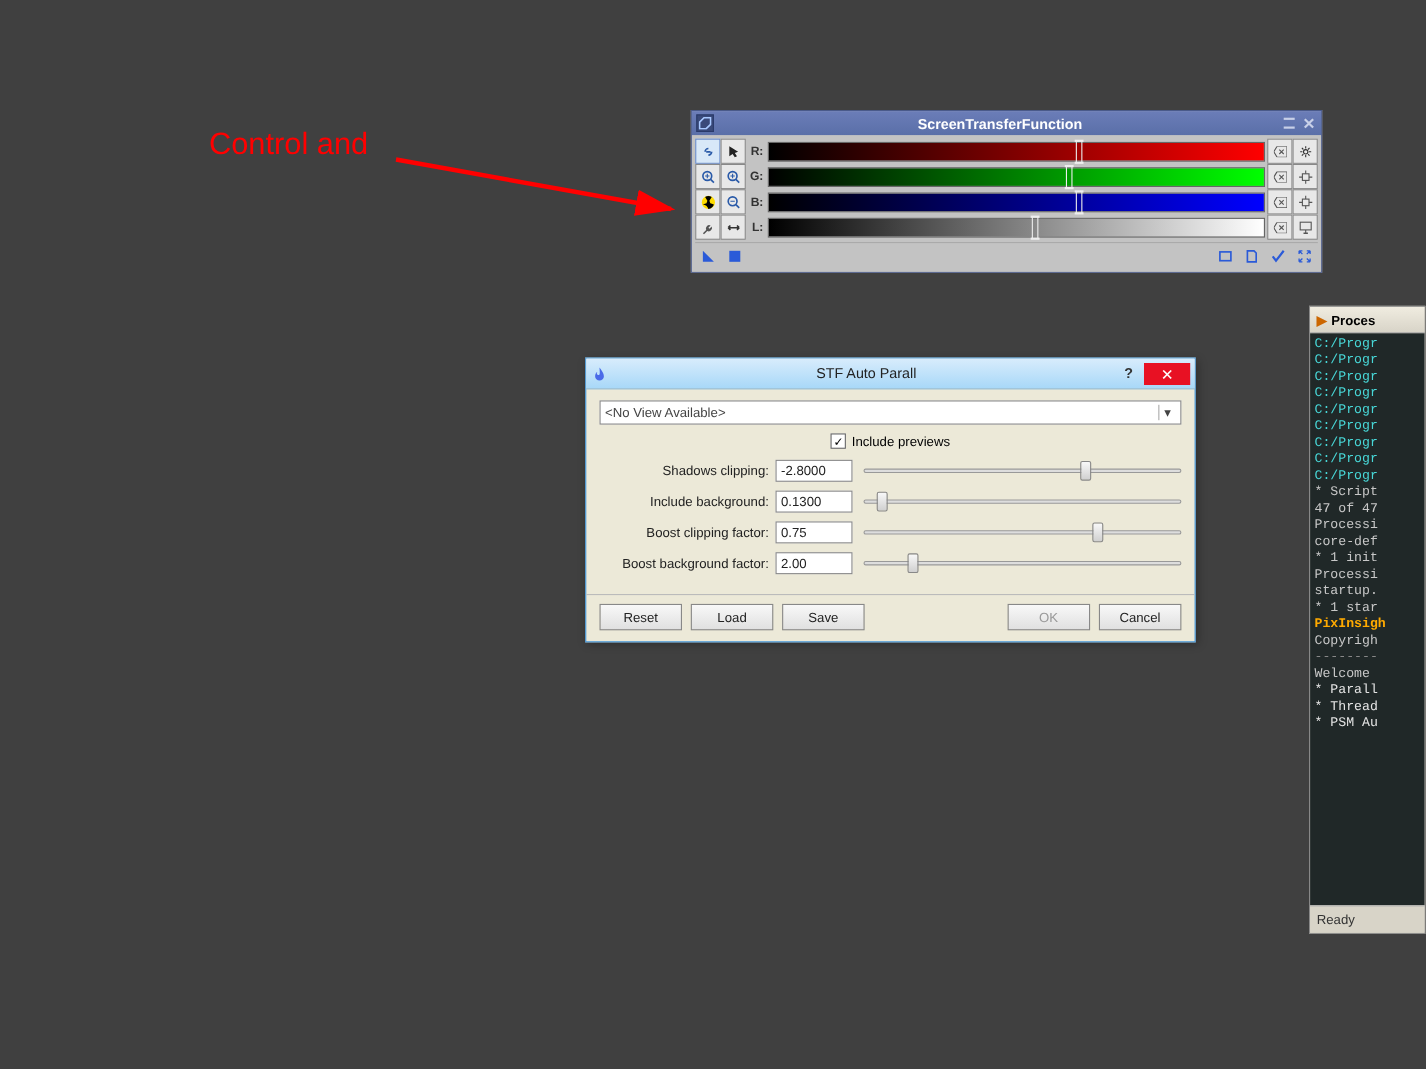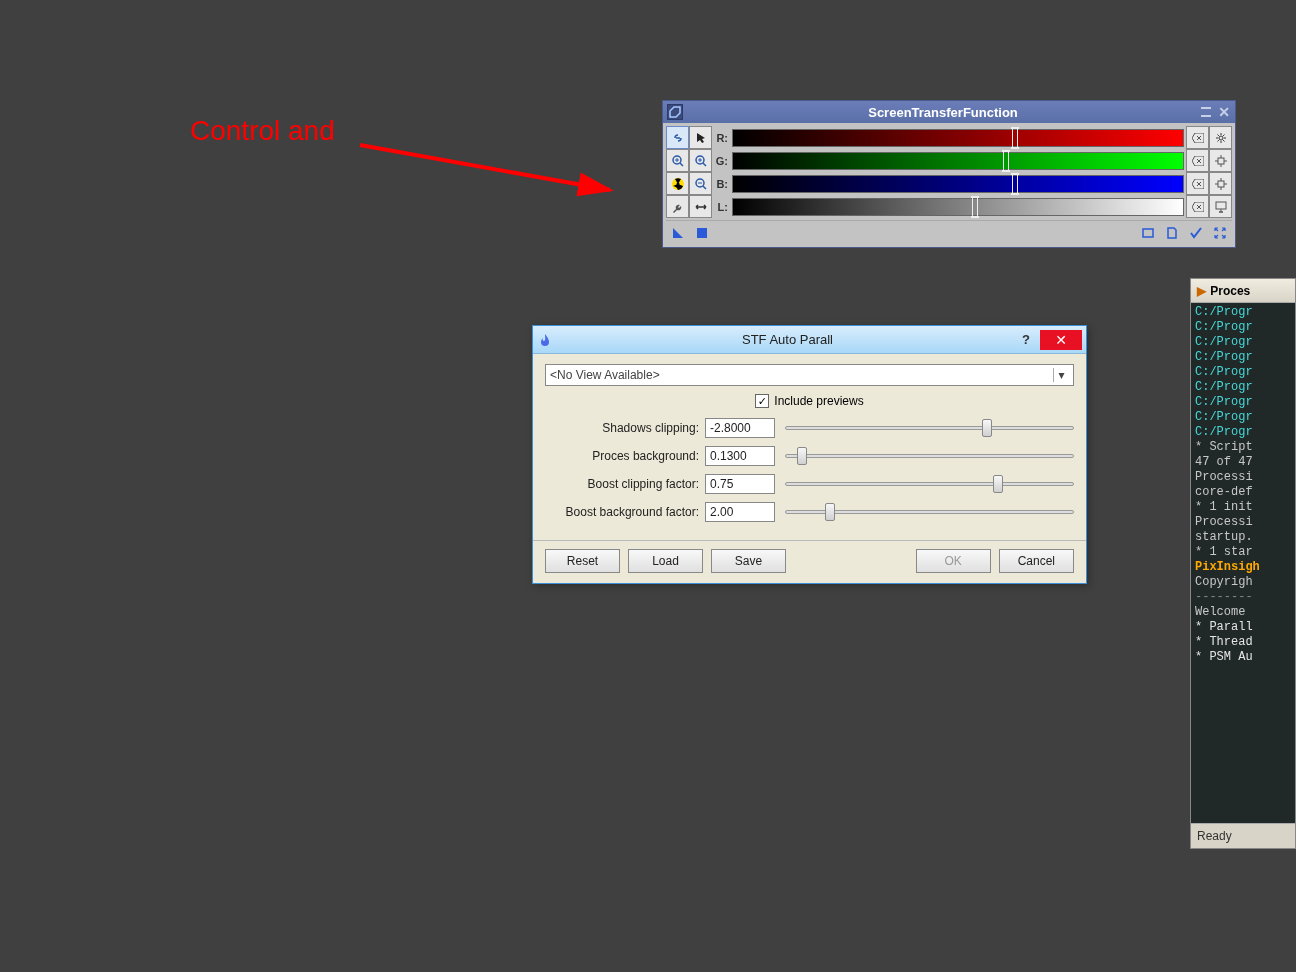--- a/index.html
+++ b/index.html
@@ -3,21 +3,21 @@
 <meta charset="utf-8">
 <style>
   * { box-sizing: border-box; margin: 0; padding: 0; }
   body { background: #404040; font-family: Arial, sans-serif; font-size: 12px; width: 1296px; height: 972px; position: relative; overflow: hidden; }
   
   
   .annotation { position: absolute; left: 190px; top: 115px; color: #ff0000; font-size: 28px; font-weight: normal; }
   .arrow { position: absolute; left: 355px; top: 135px; }
   
   
-  .stf-window { position: absolute; left: 662px; top: 100px; width: 574px; background: #c3c3c3; border: 1px solid #4a5a8a; }
+  .stf-window { position: absolute; left: 628px; top: 100px; width: 574px; background: #c3c3c3; border: 1px solid #4a5a8a; }
   .stf-titlebar { background: linear-gradient(#6b7db8, #5a6fa8); height: 22px; display: flex; align-items: center; padding: 0 4px; color: #fff; font-size: 13px; font-weight: bold; }
   .stf-title-icon { width: 16px; height: 16px; background: #3a4a7a; border: 1px solid #2a3a6a; margin-right: 4px; display: flex; align-items: center; justify-content: center; }
   .stf-title-icon svg { width: 12px; height: 12px; }
   .stf-title { flex: 1; text-align: center; }
   .stf-title-btns { display: flex; gap: 4px; }
   .stf-title-btn { width: 14px; height: 14px; color: #c8d0e8; cursor: pointer; display: flex; align-items: center; justify-content: center; font-size: 14px; font-weight: bold; }
   
   .stf-body { background: #c3c3c3; padding: 3px; }
   .stf-main { display: flex; }
   .stf-left-icons { display: flex; flex-direction: column; width: 46px; }
@@ -332,21 +332,21 @@
     <div id="dlg-params">
         <div class="dlg-param-row">
           <span class="dlg-param-label">Shadows clipping:</span>
           <input class="dlg-param-input" value="-2.8000" style="">
           <div class="dlg-slider">
             <div class="dlg-slider-track"></div>
             <div class="dlg-slider-thumb" style="left: 68%;"></div>
           </div>
         </div>
         <div class="dlg-param-row">
-          <span class="dlg-param-label">Proces background:</span>
+          <span class="dlg-param-label">Include background:</span>
           <input class="dlg-param-input" value="0.1300" style="">
           <div class="dlg-slider">
             <div class="dlg-slider-track"></div>
             <div class="dlg-slider-thumb" style="left: 4%;"></div>
           </div>
         </div>
         <div class="dlg-param-row">
           <span class="dlg-param-label">Boost clipping factor:</span>
           <input class="dlg-param-input" value="0.75" style="">
           <div class="dlg-slider">

